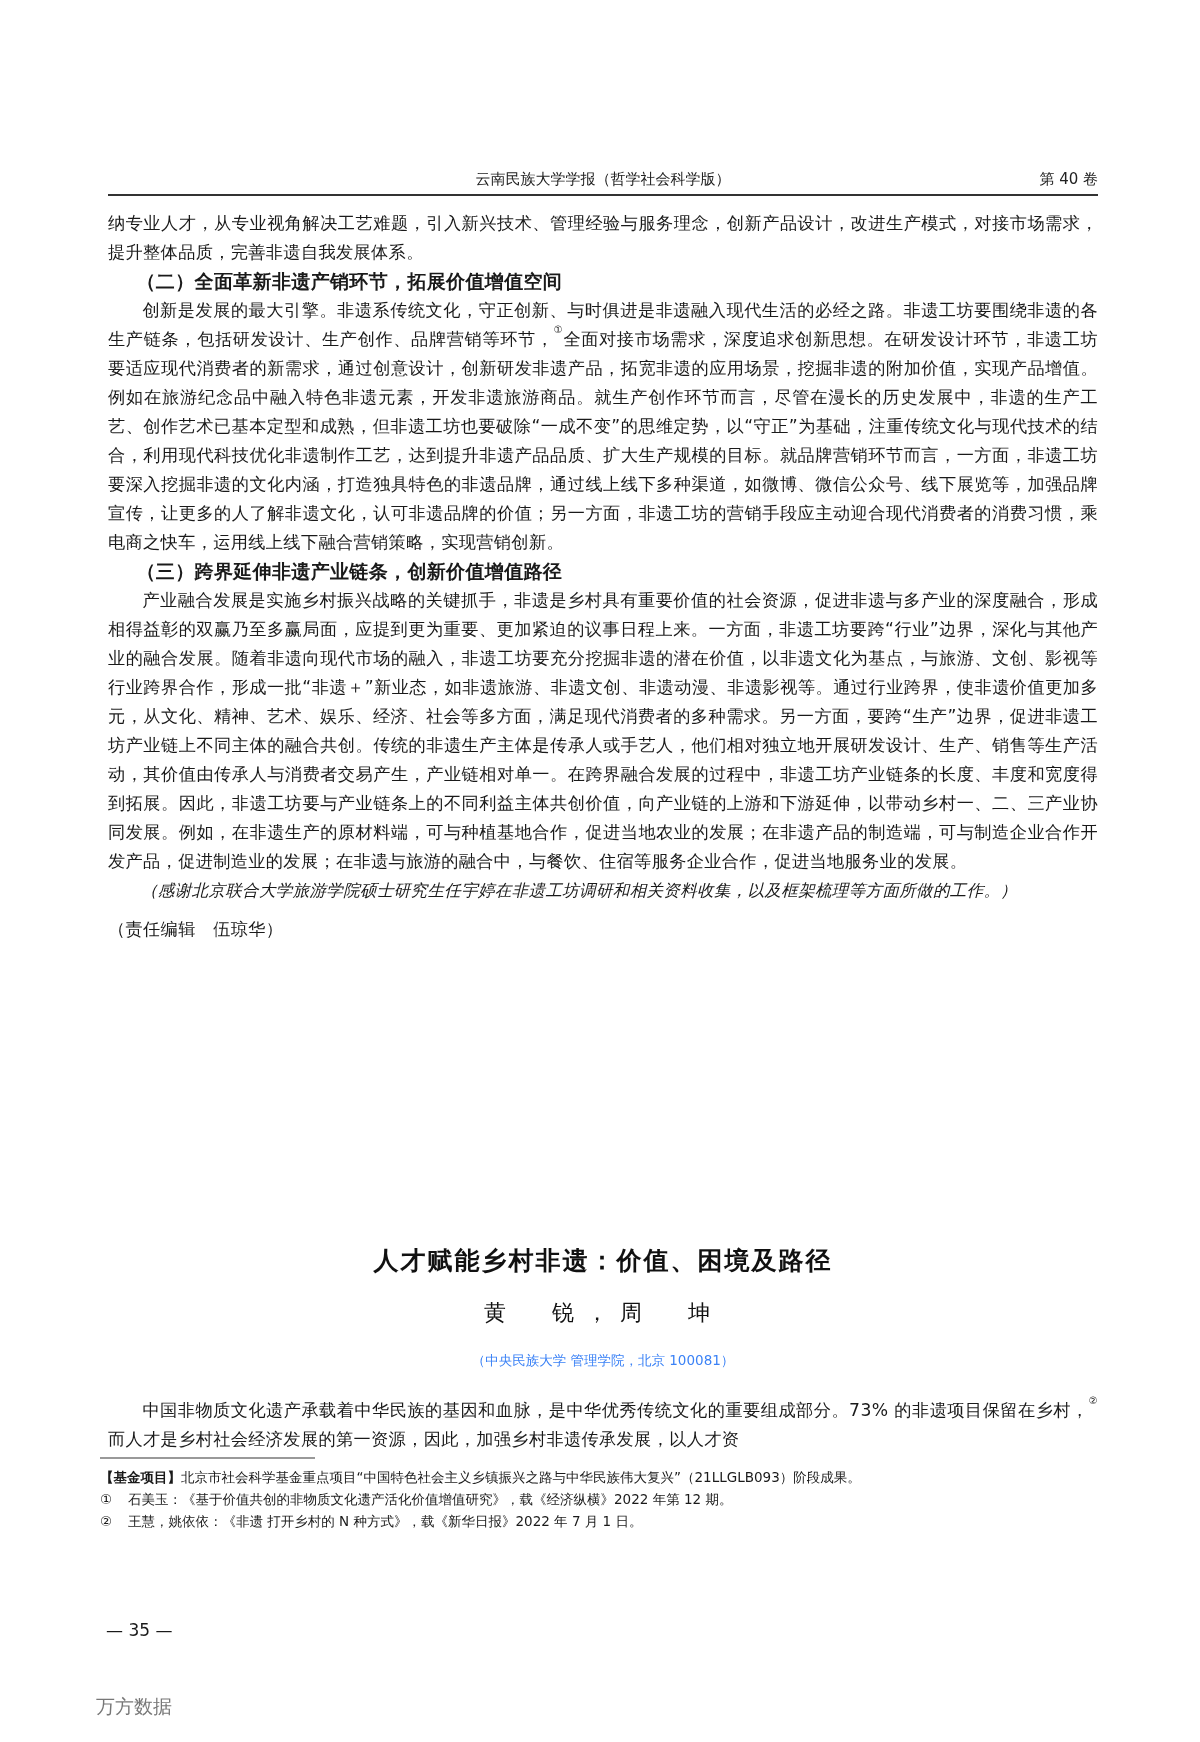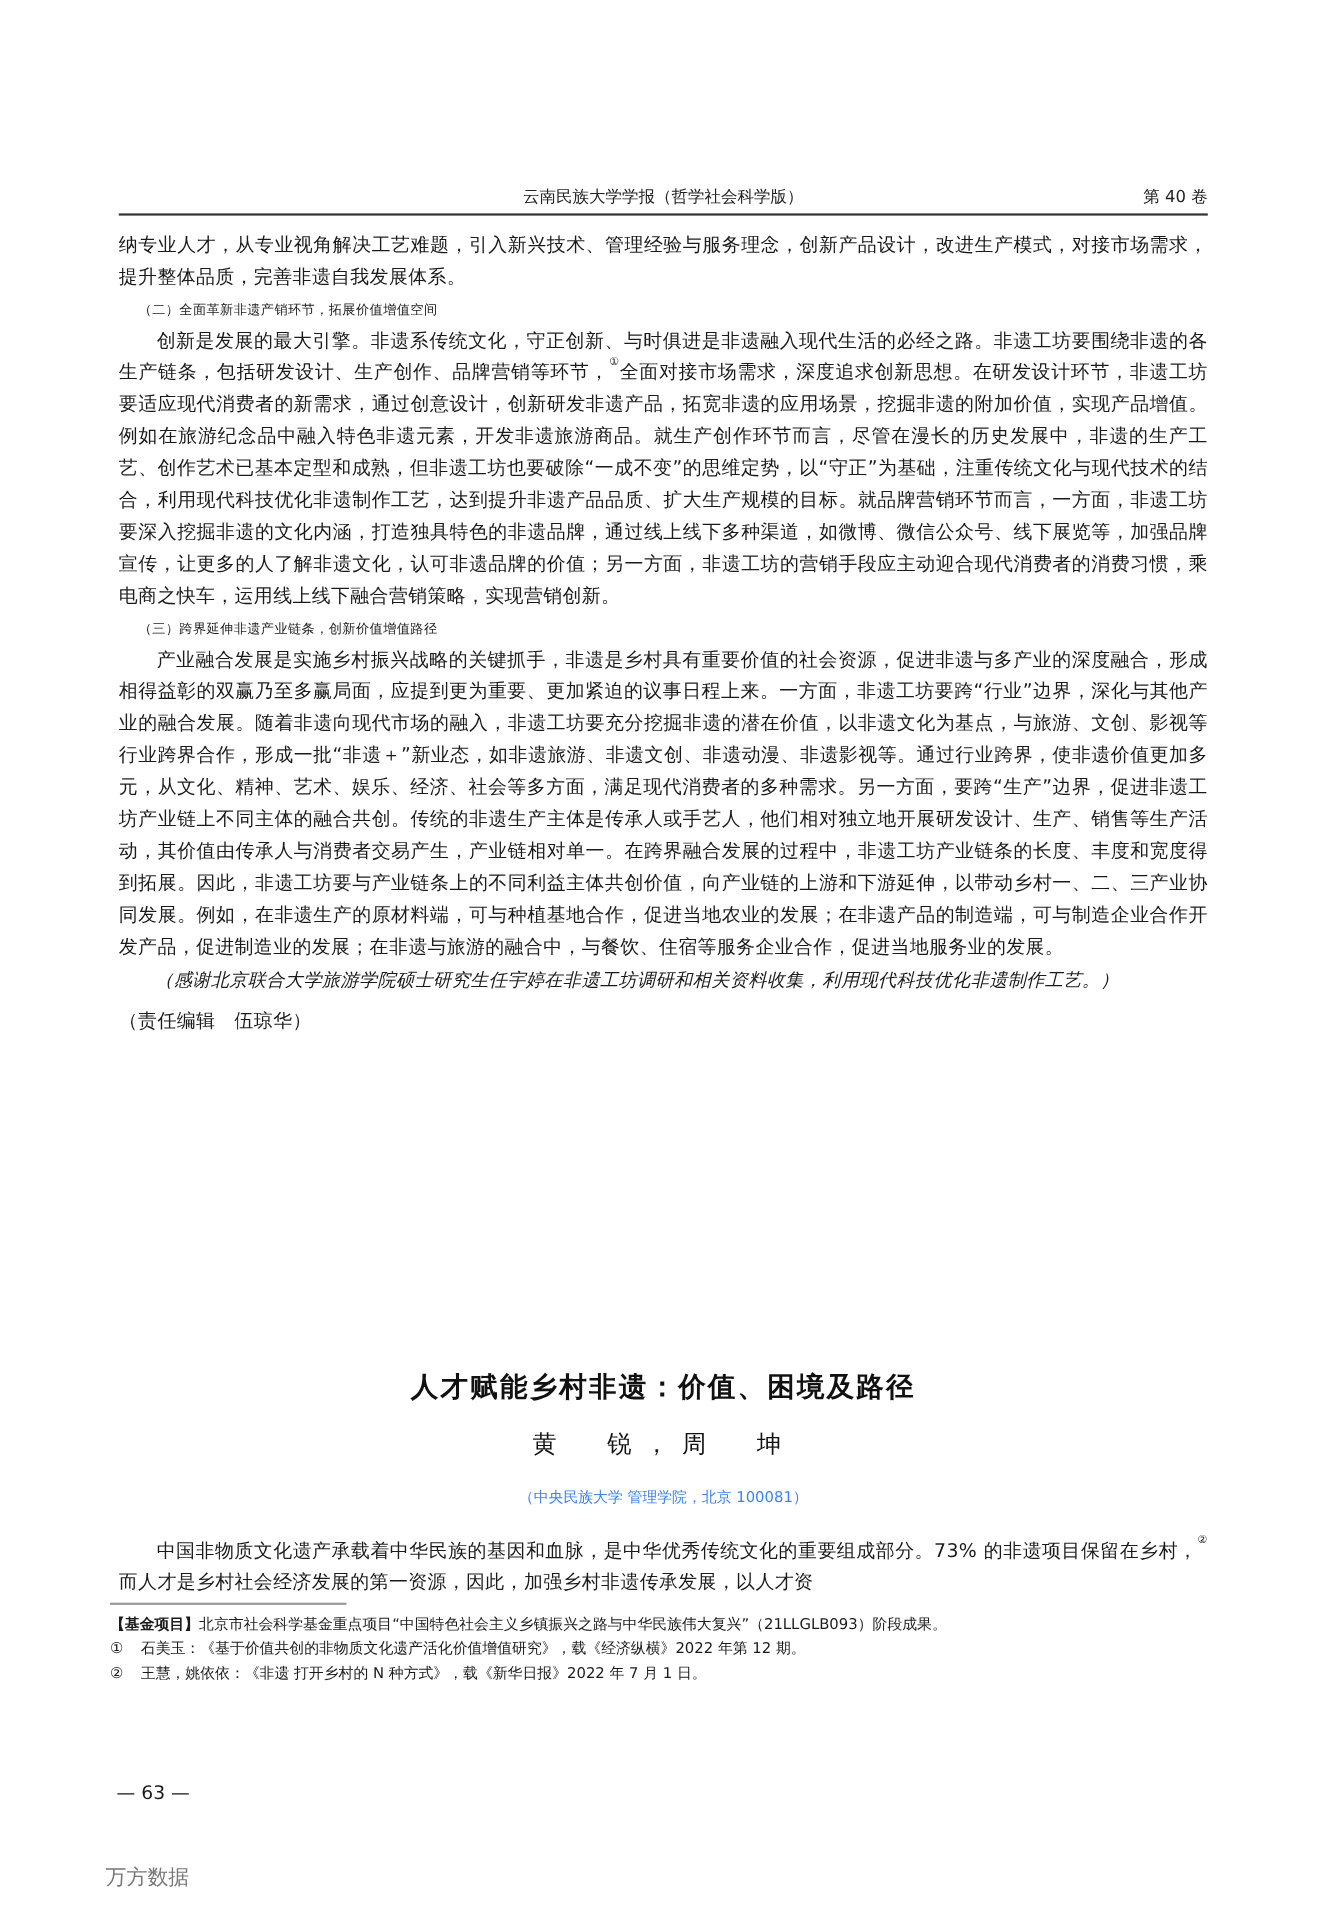--- a/index.html
+++ b/index.html
@@ -19,21 +19,21 @@
   .header-rule { position: absolute; top: 194px; left: 0; width: 990px; height: 2px; background: #333; }
 
   .body-text {
     position: absolute; top: 209px; left: 0; width: 990px;
     font-size: 17.2px; line-height: 29px; text-align: justify;
     font-family: "DejaVu Sans", "Liberation Sans", sans-serif;
     letter-spacing: 0.35px;
   }
   .body-text p { margin: 0; text-indent: 2em; }
   .body-text p.no-indent { text-indent: 0; }
-  .body-text h3 { margin: 0; font-size: 12px; font-weight: normal; padding-left: 1.5em; line-height: 29px; }
+  .body-text h3 { margin: 0; font-size: 19px; font-weight: bold; padding-left: 1.5em; line-height: 29px; }
   .body-text .ack { font-family: "DejaVu Serif", "Liberation Serif", serif; font-style: italic; font-size: 16.5px; text-indent: 2em; }
   .body-text .editor { text-align: left; padding-right: 48px; margin-top: 10px; }
   sup { font-size: 10px; vertical-align: top; line-height: 1; }
 
   .article-title {
     position: absolute; top: 1244px; left: 0; width: 990px; text-align: center;
     font-family: "DejaVu Sans", "Liberation Sans", sans-serif;
     font-size: 25px; font-weight: bold; letter-spacing: 2px; color: #111;
   }
   .authors {
@@ -81,21 +81,21 @@
     <span class="volume">第 40 卷</span>
   </div>
   <div class="header-rule"></div>
 
   <div class="body-text">
     <p class="no-indent">纳专业人才，从专业视角解决工艺难题，引入新兴技术、管理经验与服务理念，创新产品设计，改进生产模式，对接市场需求，提升整体品质，完善非遗自我发展体系。</p>
     <h3>（二）全面革新非遗产销环节，拓展价值增值空间</h3>
     <p><span>创新是发展的最大引擎。非遗系传统文化，守正创新、与时俱进是非遗融入现代生活的必经之路。非遗工坊要围绕非遗的各生产链条，包括研发设计、生产创作、品牌营销等环节，</span><sup>①</sup><span>全面对接市场需求，深度追求创新思想。在研发设计环节，非遗工坊要适应现代消费者的新需求，通过创意设计，创新研发非遗产品，拓宽非遗的应用场景，挖掘非遗的附加价值，实现产品增值。例如在旅游纪念品中融入特色非遗元素，开发非遗旅游商品。就生产创作环节而言，尽管在漫长的历史发展中，非遗的生产工艺、创作艺术已基本定型和成熟，但非遗工坊也要破除“一成不变”的思维定势，以“守正”为基础，注重传统文化与现代技术的结合，利用现代科技优化非遗制作工艺，达到提升非遗产品品质、扩大生产规模的目标。就品牌营销环节而言，一方面，非遗工坊要深入挖掘非遗的文化内涵，打造独具特色的非遗品牌，通过线上线下多种渠道，如微博、微信公众号、线下展览等，加强品牌宣传，让更多的人了解非遗文化，认可非遗品牌的价值；另一方面，非遗工坊的营销手段应主动迎合现代消费者的消费习惯，乘电商之快车，运用线上线下融合营销策略，实现营销创新。</span></p>
     <h3>（三）跨界延伸非遗产业链条，创新价值增值路径</h3>
     <p>产业融合发展是实施乡村振兴战略的关键抓手，非遗是乡村具有重要价值的社会资源，促进非遗与多产业的深度融合，形成相得益彰的双赢乃至多赢局面，应提到更为重要、更加紧迫的议事日程上来。一方面，非遗工坊要跨“行业”边界，深化与其他产业的融合发展。随着非遗向现代市场的融入，非遗工坊要充分挖掘非遗的潜在价值，以非遗文化为基点，与旅游、文创、影视等行业跨界合作，形成一批“非遗＋”新业态，如非遗旅游、非遗文创、非遗动漫、非遗影视等。通过行业跨界，使非遗价值更加多元，从文化、精神、艺术、娱乐、经济、社会等多方面，满足现代消费者的多种需求。另一方面，要跨“生产”边界，促进非遗工坊产业链上不同主体的融合共创。传统的非遗生产主体是传承人或手艺人，他们相对独立地开展研发设计、生产、销售等生产活动，其价值由传承人与消费者交易产生，产业链相对单一。在跨界融合发展的过程中，非遗工坊产业链条的长度、丰度和宽度得到拓展。因此，非遗工坊要与产业链条上的不同利益主体共创价值，向产业链的上游和下游延伸，以带动乡村一、二、三产业协同发展。例如，在非遗生产的原材料端，可与种植基地合作，促进当地农业的发展；在非遗产品的制造端，可与制造企业合作开发产品，促进制造业的发展；在非遗与旅游的融合中，与餐饮、住宿等服务企业合作，促进当地服务业的发展。</p>
-    <p class="ack">（感谢北京联合大学旅游学院硕士研究生任宇婷在非遗工坊调研和相关资料收集，利用现代科技优化非遗制作工艺。）</p>
+    <p class="ack">（感谢北京联合大学旅游学院硕士研究生任宇婷在非遗工坊调研和相关资料收集，以及框架梳理等方面所做的工作。）</p>
     <div class="editor">（责任编辑　伍琼华）</div>
   </div>
 
   <div class="article-title">人才赋能乡村非遗：价值、困境及路径</div>
   <div class="authors">黄　锐，周　坤</div>
   <div class="affiliation">（中央民族大学 管理学院，北京 100081）</div>
 
   <div class="abstract-start">
     <p><span>中国非物质文化遗产承载着中华民族的基因和血脉，是中华优秀传统文化的重要组成部分。73% 的非遗项目保留在乡村，</span><sup>②</sup><span>而人才是乡村社会经济发展的第一资源，因此，加强乡村非遗传承发展，以人才资</span></p>
   </div>
@@ -110,16 +110,16 @@
     <div class="fn-item">
       <span class="fn-marker">①</span>
       <span class="fn-body">石美玉：《基于价值共创的非物质文化遗产活化价值增值研究》，载《经济纵横》2022 年第 12 期。</span>
     </div>
     <div class="fn-item">
       <span class="fn-marker">②</span>
       <span class="fn-body">王慧，姚依依：《非遗 打开乡村的 N 种方式》，载《新华日报》2022 年 7 月 1 日。</span>
     </div>
   </div>
 
-  <div class="page-number">— 63 —</div>
+  <div class="page-number">— 35 —</div>
 </div>
 
 <div class="watermark">万方数据</div>
 
 </body></html>

